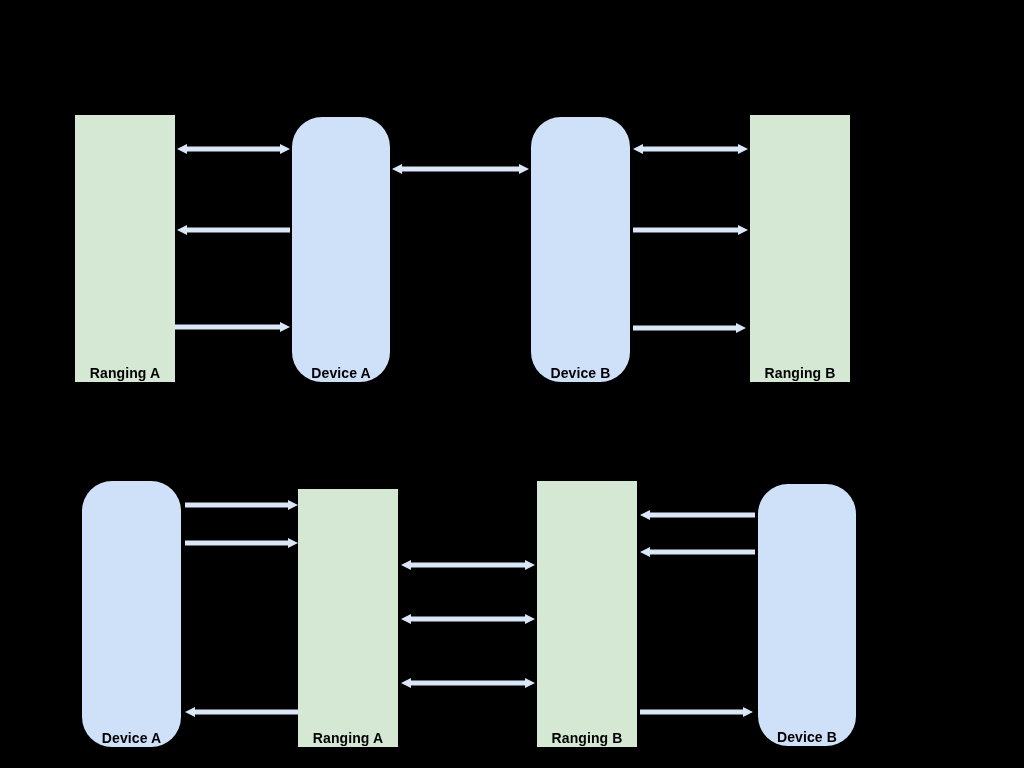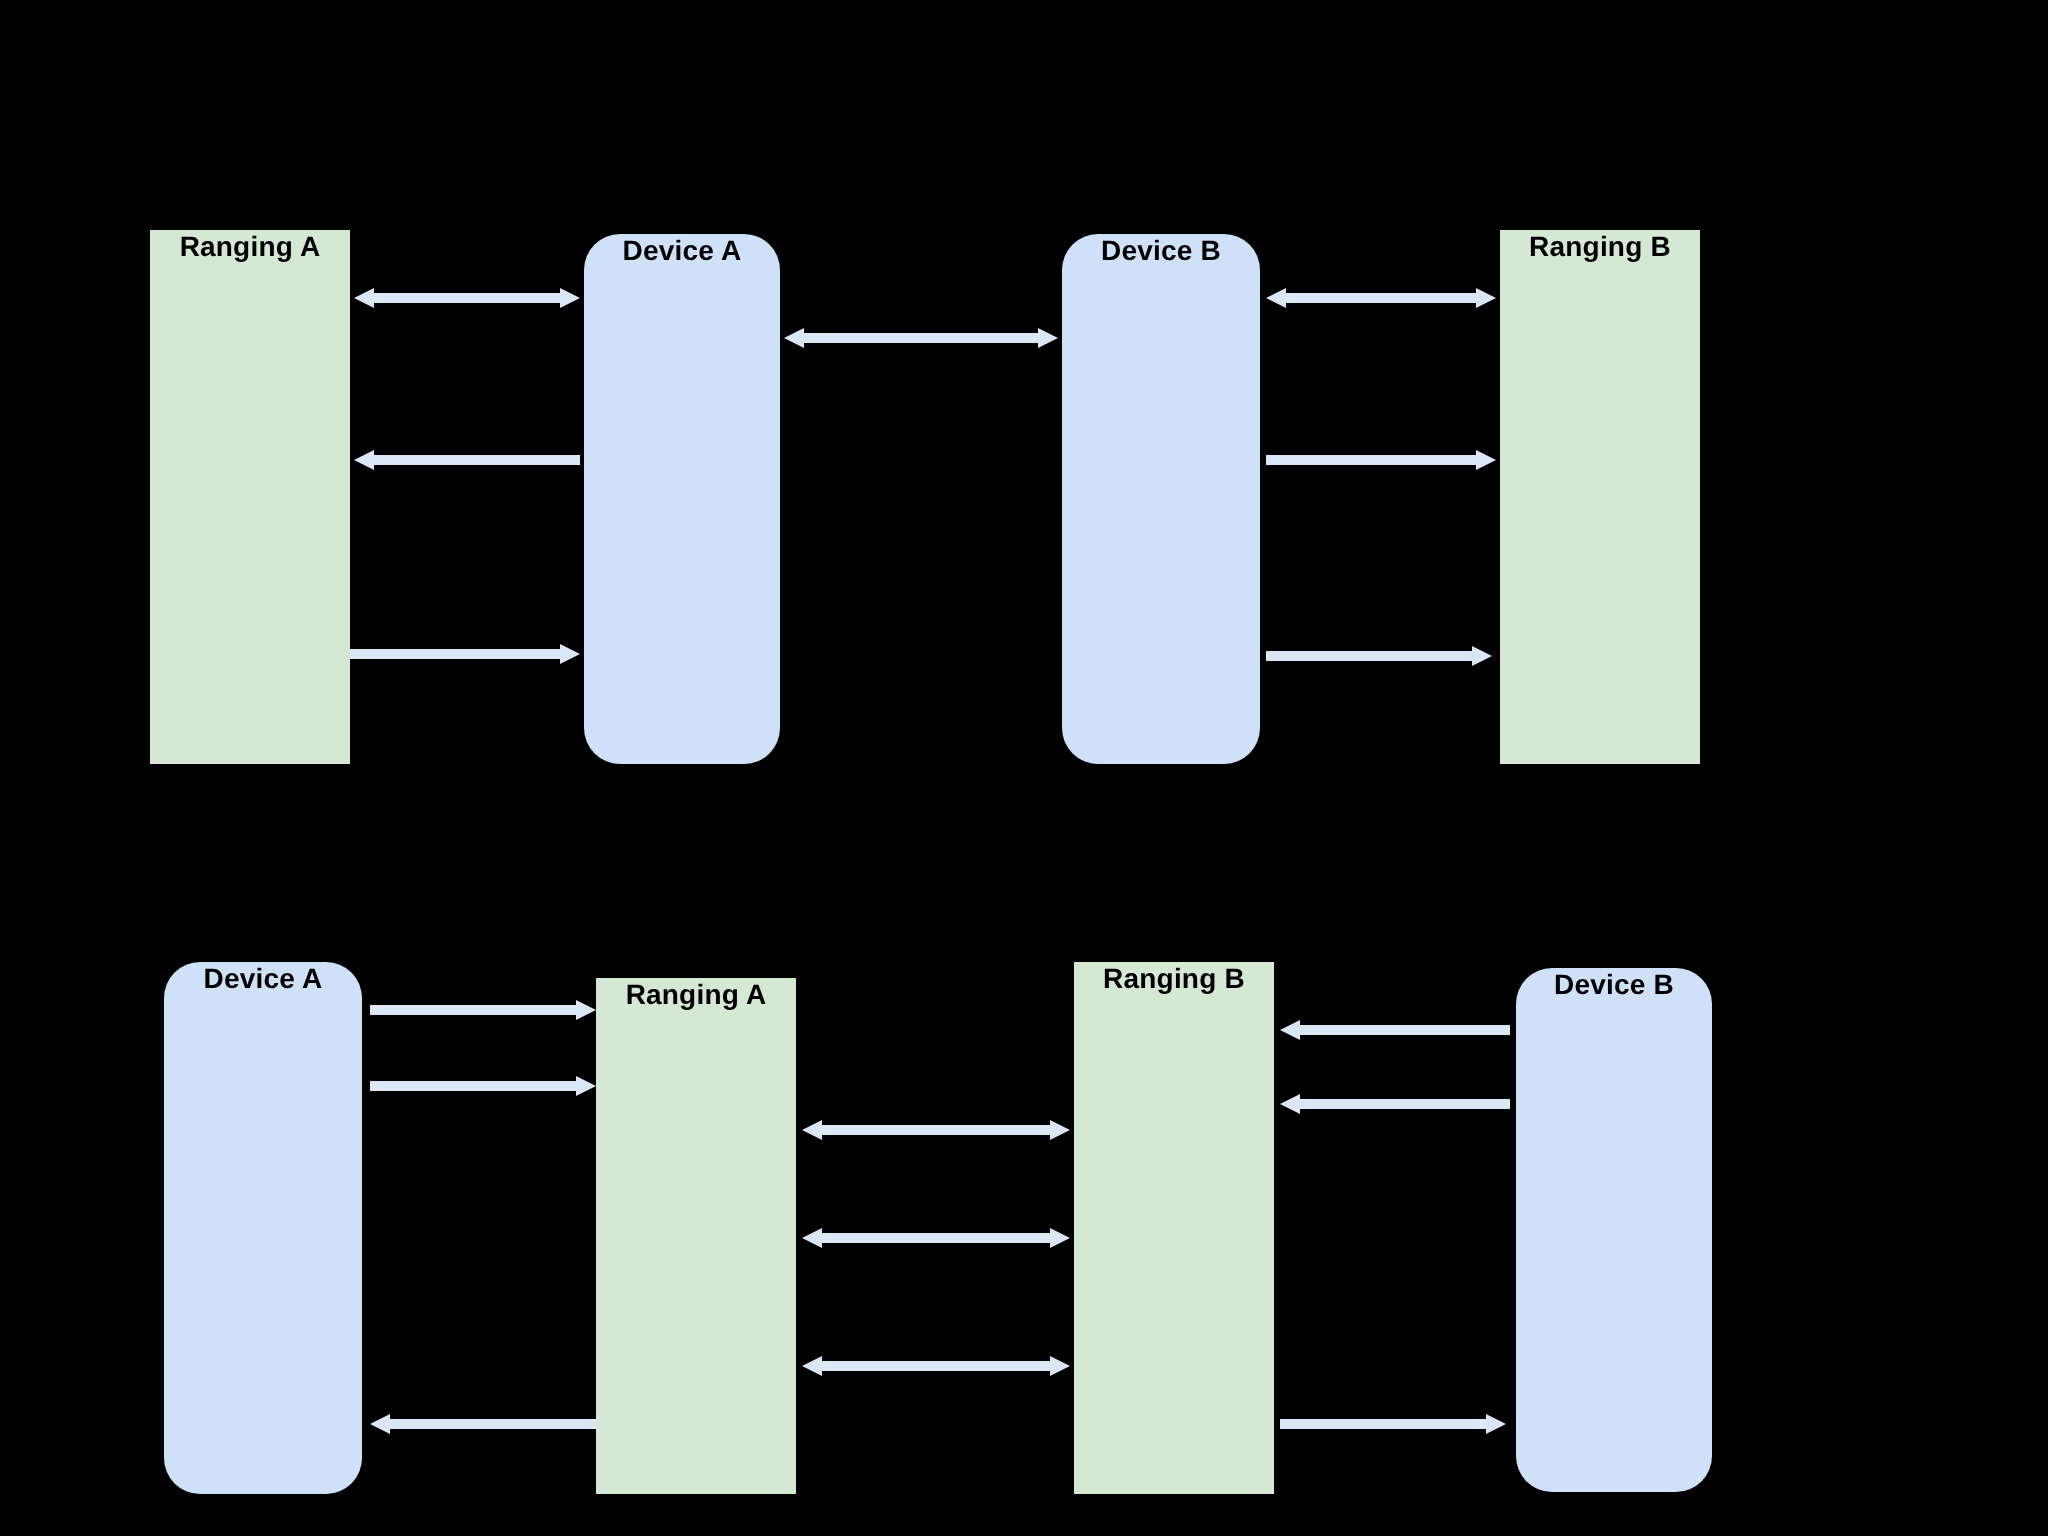--- a/index.html
+++ b/index.html
@@ -18,37 +18,37 @@
     width: 1024px;
     height: 768px;
     background: #000000;
   }
 
   
   .node {
     position: absolute;
     box-sizing: border-box;
     display: flex;
-    align-items: flex-start;
+    align-items: flex-end;
     justify-content: center;
     text-align: center;
     font-family: "Liberation Sans", sans-serif;
     font-weight: bold;
     font-size: 14px;
     line-height: 1.2;
     color: #000000;
     letter-spacing: 0.1px;
   }
   .node.green {
     background: #d5e8d4;
     border-radius: 0;
   }
   .node.blue {
     background: #cfe0f9;
-    border-radius: 18px;
+    border-radius: 30px;
   }
 
   
   .arrow {
     position: absolute;
     height: 14px;
     pointer-events: none;
   }
   .arrow svg {
     display: block;

